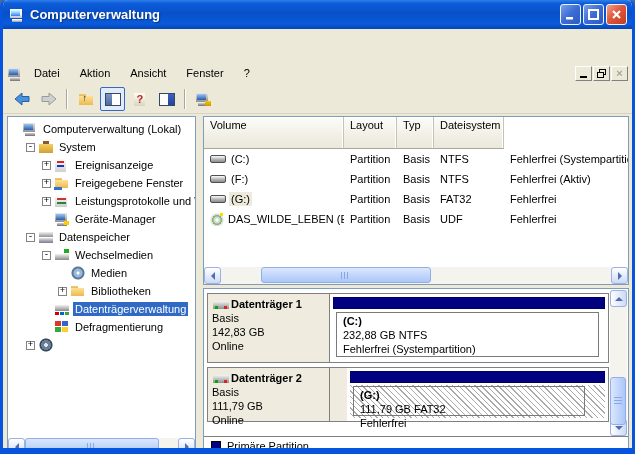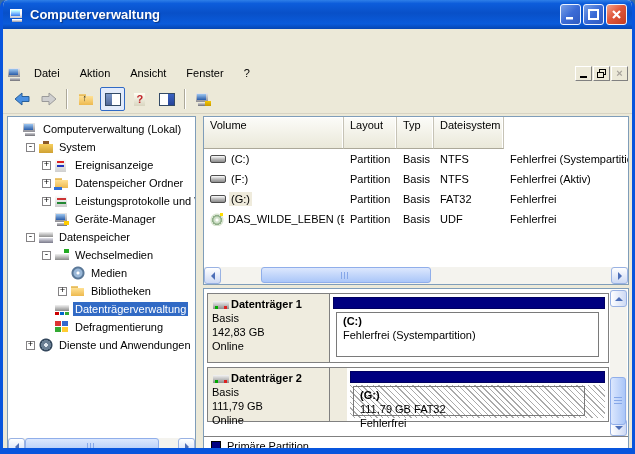--- a/index.html
+++ b/index.html
@@ -252,21 +252,21 @@
           <span class="tlabel">System</span>
         </div>
         <div class="trow lvl2">
           <span class="expand">+</span>
           <span class="ti ti-doc"></span>
           <span class="tlabel">Ereignisanzeige</span>
         </div>
         <div class="trow lvl2">
           <span class="expand">+</span>
           <span class="ti ti-sharedfolder"></span>
-          <span class="tlabel">Datenspeicher Ordner</span>
+          <span class="tlabel">Freigegebene Fenster</span>
         </div>
         <div class="trow lvl2">
           <span class="expand">+</span>
           <span class="ti ti-chart"></span>
           <span class="tlabel">Leistungsprotokolle und War</span>
         </div>
         <div class="trow lvl2">
           <span class="expand"></span>
           <span class="ti ti-devmgr"></span>
           <span class="tlabel">Geräte-Manager</span>
@@ -297,21 +297,20 @@
           <span class="tlabel selected">Datenträgerverwaltung</span>
         </div>
         <div class="trow lvl2">
           <span class="expand"></span>
           <span class="ti ti-defrag"></span>
           <span class="tlabel">Defragmentierung</span>
         </div>
         <div class="trow lvl1">
           <span class="expand">+</span>
           <span class="ti ti-gear"></span>
-          <span class="tlabel">Dienste und Anwendungen</span>
         </div>
       </div>
       <div class="hscroll">
         <span class="sbtn">
             <span class="arr arr-l"></span>
           </span>
         <span class="strack">
             <span class="hthumb" style="left:0;width:134px"></span>
           </span>
         <span class="sbtn">
@@ -393,20 +392,21 @@
                 </div>
               <div>Basis</div>
               <div>142,83 GB</div>
               <div>Online</div>
             </div>
             <div class="disk-graphic">
               <div class="part-band"></div>
               <div class="part-bodywrap">
                 <div class="part-inner">
                   <div class="p-label">(C:)</div>
+                  <div>232,88 GB NTFS</div>
                   <div>Fehlerfrei (Systempartition)</div>
                 </div>
               </div>
             </div>
           </div>
           <div class="disk-row d2">
             <div class="disk-label">
               <div class="disk-name">
                   <span class="ic ic-disk"></span>
                   <span>Datenträger 2</span>

